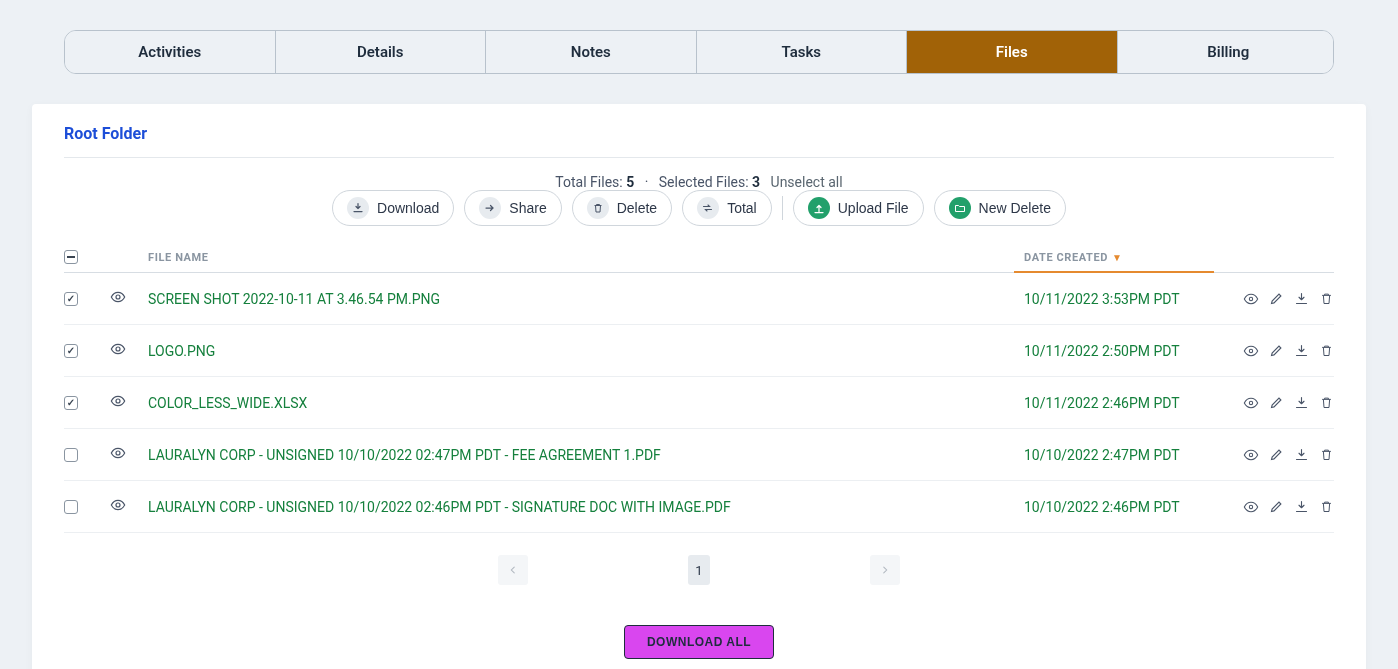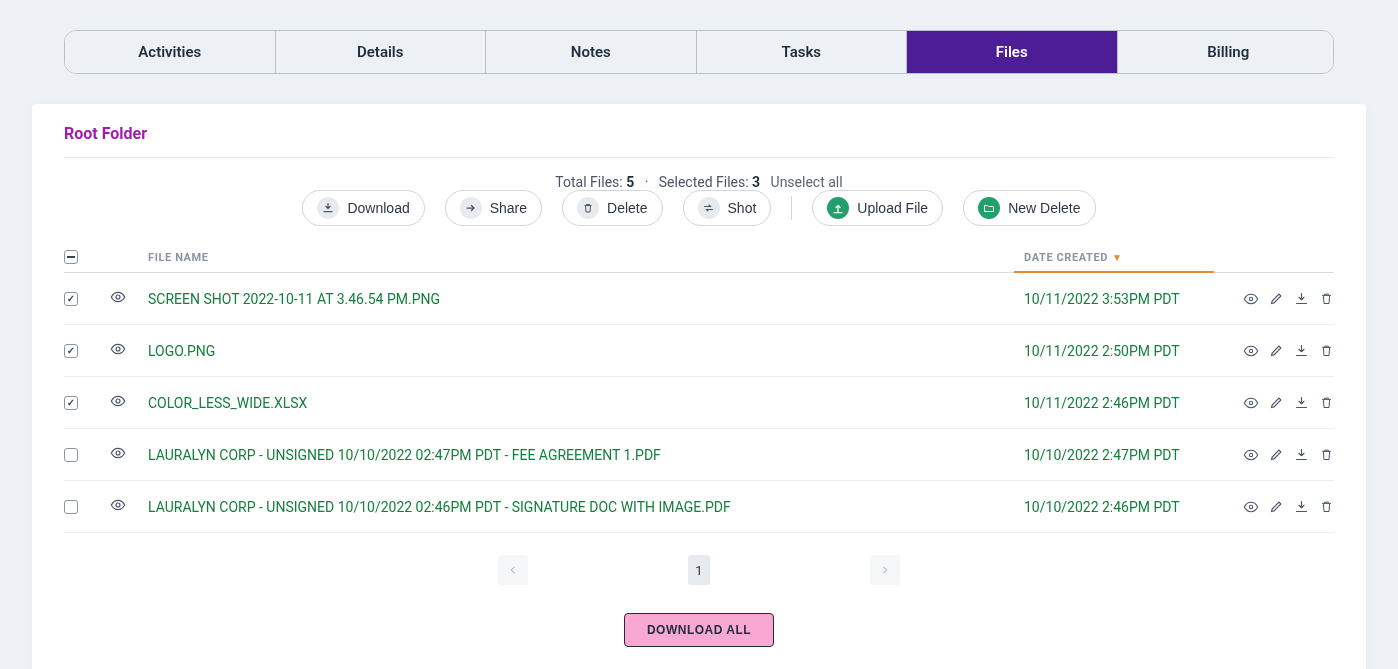--- a/index.html
+++ b/index.html
@@ -28,34 +28,34 @@
       font-size: 15px;
       font-weight: 600;
       color: #1f2d3d;
       background: #fff;
       background: #edf1f5;
       border-right: 1px solid #b8c2cc;
       cursor: pointer;
     }
     .tab:last-child { border-right: none; padding-left: 6px; }
     .tab.active {
-      background: #4c1d95;
+      background: #a16207;
       color: #fff;
     }
     .card {
       background: #fff;
       margin: 30px 32px 0 32px;
       border-radius: 4px;
       padding: 20px 32px 30px 32px;
       box-shadow: 0 2px 8px rgba(0,0,0,0.04);
     }
     .folder-title {
       font-size: 16px;
       font-weight: 700;
-      color: #a21caf;
+      color: #1d4ed8;
       padding-bottom: 14px;
       border-bottom: 1px solid #e4e8ec;
     }
     .toolbar-row {
       display: flex;
       align-items: center;
       justify-content: space-between;
       padding: 16px 0 14px 0;
       flex-direction: column;
     }
@@ -64,21 +64,21 @@
       color: #4a5568;
     }
     .stats strong { font-weight: 700; color:#1f2d3d;}
     .unselect-link {
       color: #5a6670;
       cursor: pointer;
     }
     .actions {
       display: flex;
       align-items: center;
-      gap: 20px;
+      gap: 10px;
       justify-content: center;
     }
     .action-btn {
       display: inline-flex;
       align-items: center;
       gap: 8px;
       padding: 6px 14px;
       border: 1px solid #d0d6dc;
       border-radius: 999px;
       background: #fff;
@@ -181,24 +181,24 @@
     .page-num{
       width:22px;height:30px;
       display:inline-flex;align-items:center;justify-content:center;
       background:#e7ebef;
       border-radius:3px;
       font-size:13px;
       color:#2d3748;
     }
     .download-all{
       display:block;
-      margin:28px auto 0 auto;
+      margin:40px auto 0 auto;
       padding:9px 22px;
       border:1px solid #1f2d3d;
-      background:#f9a8d4;
+      background:#d946ef;
       border-radius:4px;
       font-size:12px;
       font-weight:700;
       letter-spacing:0.5px;
       color:#1f2d3d;
       cursor:pointer;
     }
     svg{display:block;}
   </style>
 </head>
@@ -249,21 +249,21 @@
             </svg>
         </span>
         <span>Delete</span>
       </button>
       <button class="action-btn">
         <span class="circ">
           <svg width="12" height="12" viewBox="0 0 24 24">
               <path d="M3 9h12l-3-3m7 9H7l3 3" stroke="#4a5568" stroke-width="2.2" fill="none" stroke-linecap="round"></path>
             </svg>
         </span>
-        <span>Shot</span>
+        <span>Total</span>
       </button>
       <span class="divider-v"></span>
       <button class="action-btn green">
         <span class="circ">
           <svg width="12" height="12" viewBox="0 0 24 24">
               <path d="M12 19V7m0 0l-4 4m4-4l4 4M4 21h16" stroke="#fff" stroke-width="2.5" fill="none" stroke-linecap="round"></path>
             </svg>
         </span>
         <span>Upload File</span>
       </button>

